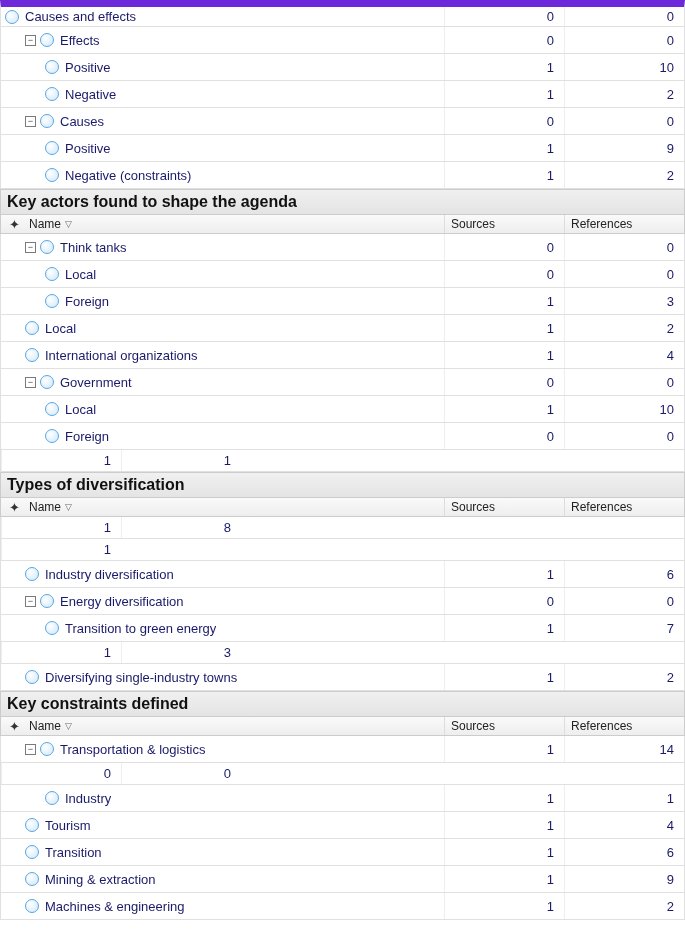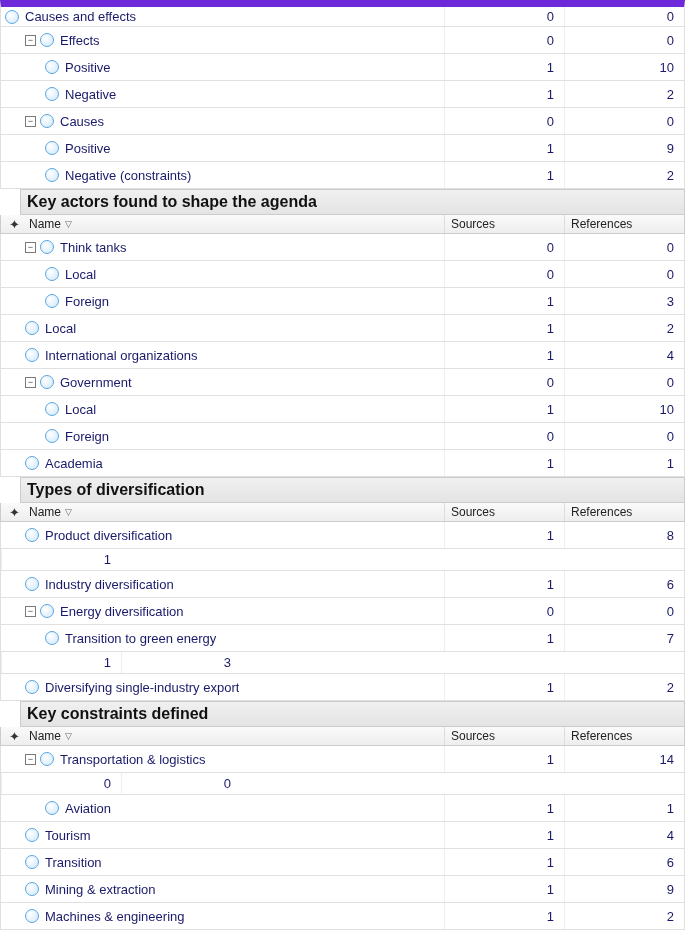--- a/index.html
+++ b/index.html
@@ -10,21 +10,20 @@
     background: #fff;
     width: 685px;
   }
   .section-header {
     background: linear-gradient(#f0f0f0, #e4e4e4);
     color: #111;
     font-weight: bold;
     font-size: 16px;
     padding: 3px 6px;
     border: 1px solid #ccc;
-    margin-left: 20px;
   }
   .col-header {
     display: flex;
     border: 1px solid #ccc;
     border-top: none;
     background: linear-gradient(#fafafa, #eee);
     color: #222;
     font-size: 12px;
   }
   .col-header .hname {
@@ -314,50 +313,34 @@
           <div class="tree-line"></div>
         </div>
         <div style="width: 0px;"></div>
         <div class="node-icon"></div>
         <span class="label">Foreign</span>
       </div>
       <div class="cell-src">0</div>
       <div class="cell-ref">0</div>
     </div>
     <div class="row">
-      <div class="cell-name">
-        <div class="indent-area">
-          <div class="tree-line"></div>
-        </div>
-        <div style="width: 0px;"></div>
-        <div class="node-icon"></div>
-        <span class="label">Academia</span>
-      </div>
       <div class="cell-src">1</div>
       <div class="cell-ref">1</div>
     </div>
     <div class="section-header">Types of diversification</div>
     <div class="col-header">
       <div class="hname">
         <span class="star-icon">✦</span>
         <span>Name</span>
         <span class="sort-icon">▽</span>
       </div>
       <div class="hsrc">Sources</div>
       <div class="href">References</div>
     </div>
     <div class="row">
-      <div class="cell-name">
-        <div class="indent-area">
-          <div class="tree-line"></div>
-        </div>
-        <div style="width: 0px;"></div>
-        <div class="node-icon"></div>
-        <span class="label">Product diversification</span>
-      </div>
       <div class="cell-src">1</div>
       <div class="cell-ref">8</div>
     </div>
     <div class="row">
       <div class="cell-src">1</div>
     </div>
     <div class="row">
       <div class="cell-name">
         <div class="indent-area">
           <div class="tree-line"></div>
@@ -398,21 +381,21 @@
       <div class="cell-src">1</div>
       <div class="cell-ref">3</div>
     </div>
     <div class="row">
       <div class="cell-name">
         <div class="indent-area">
           <div class="tree-line"></div>
         </div>
         <div style="width: 0px;"></div>
         <div class="node-icon"></div>
-        <span class="label">Diversifying single-industry export</span>
+        <span class="label">Diversifying single-industry towns</span>
       </div>
       <div class="cell-src">1</div>
       <div class="cell-ref">2</div>
     </div>
     <div class="section-header">Key constraints defined</div>
     <div class="col-header">
       <div class="hname">
         <span class="star-icon">✦</span>
         <span>Name</span>
         <span class="sort-icon">▽</span>
@@ -437,21 +420,21 @@
       <div class="cell-ref">0</div>
     </div>
     <div class="row">
       <div class="cell-name">
         <div class="indent-area">
           <div class="tree-line"></div>
           <div class="tree-line"></div>
         </div>
         <div style="width: 0px;"></div>
         <div class="node-icon"></div>
-        <span class="label">Aviation</span>
+        <span class="label">Industry</span>
       </div>
       <div class="cell-src">1</div>
       <div class="cell-ref">1</div>
     </div>
     <div class="row">
       <div class="cell-name">
         <div class="indent-area">
           <div class="tree-line"></div>
         </div>
         <div style="width: 0px;"></div>

